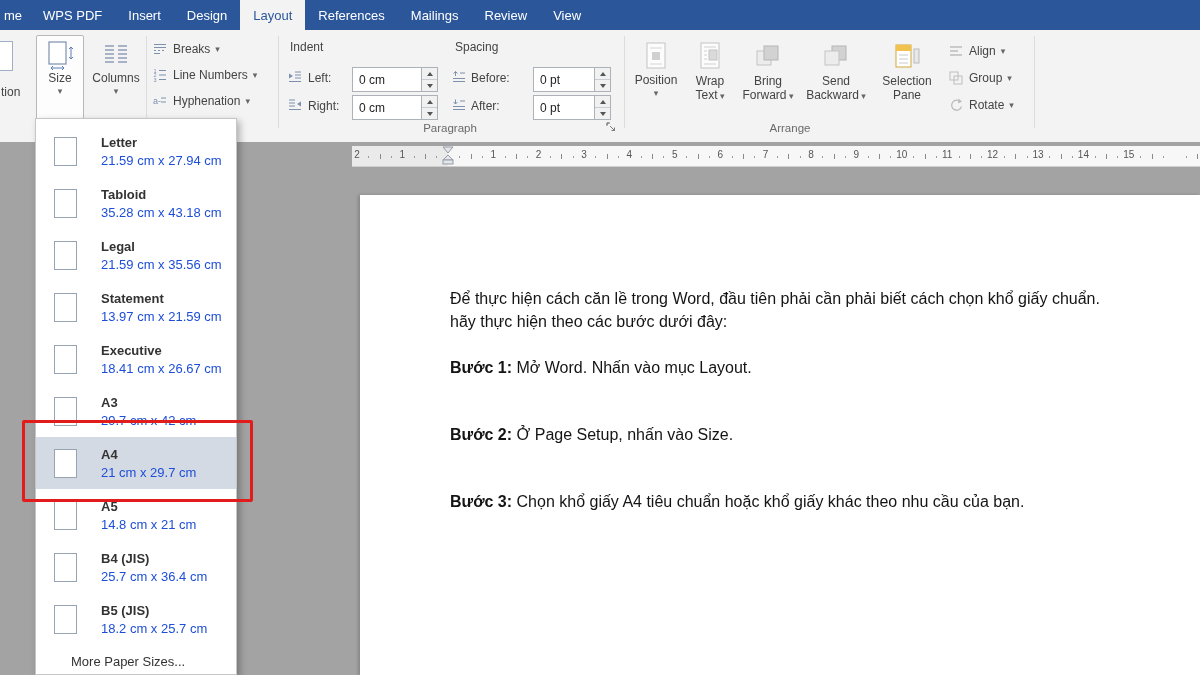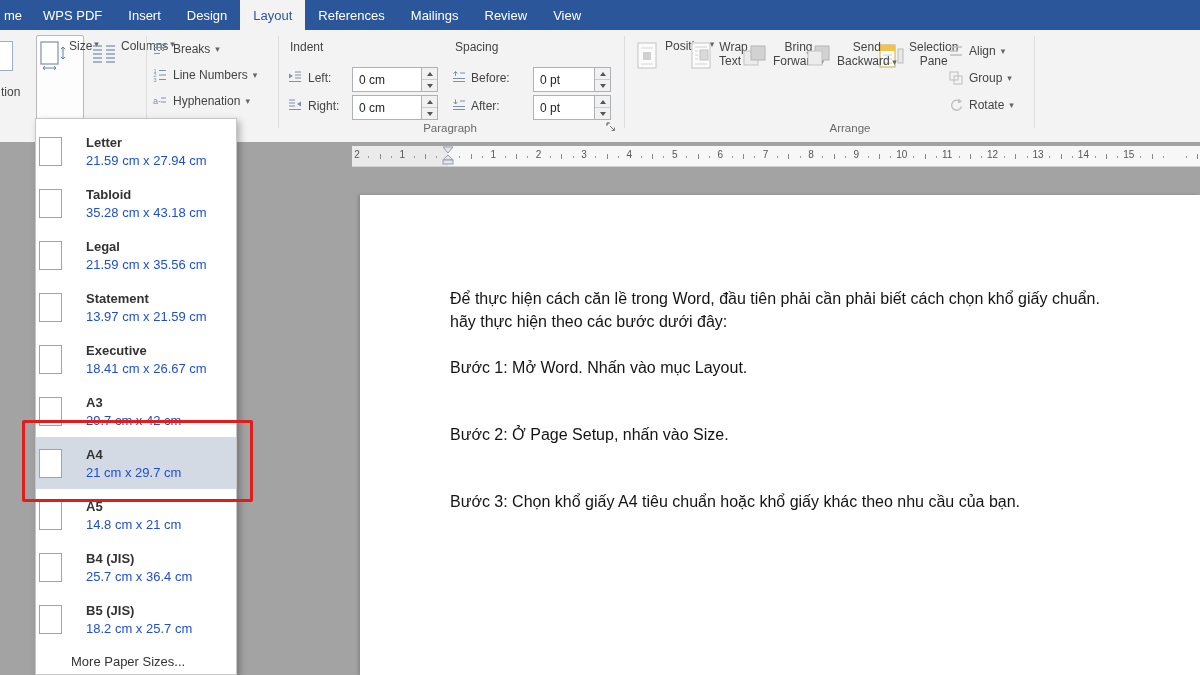--- a/index.html
+++ b/index.html
@@ -10,21 +10,21 @@
   .tabbar{position:absolute;left:0;top:0;width:1200px;height:30px;background:#2b579a;display:flex;align-items:stretch}
   .tabs{display:flex;align-items:stretch}
   .tab{display:flex;align-items:center;padding:8px 13px;color:#fff;font-size:13px;white-space:nowrap;cursor:default}
   .tab.partial{padding:0 8px 0 4px}
   .tab.active{background:#f3f3f3;color:#2b579a}
   .tellme{display:flex;align-items:center;gap:7px;margin-left:16px;color:#b9cbe9;font-size:13px;white-space:nowrap}
 
   
   .ribbon{position:absolute;left:0;top:30px;width:1200px;height:112px;background:#f3f3f3;border-bottom:1px solid #d4d4d4}
   .vsep{position:absolute;top:6px;height:92px;width:1px;background:#dcdcdc}
-  .bigbtn{position:absolute;top:5px;height:80px;display:flex;flex-direction:row;align-items:flex-start;gap:2px;padding-top:4px;border:1px solid transparent;border-radius:2px}
+  .bigbtn{position:absolute;top:5px;height:80px;display:flex;flex-direction:column;align-items:center;gap:2px;padding-top:4px;border:1px solid transparent;border-radius:2px}
   .bigbtn.open{background:#fdfdfd;border-color:#b9b9b9}
   .blbl{font-size:12px;color:#444;line-height:13px;text-align:center;white-space:nowrap}
   .lbl2{font-size:12px;color:#444;line-height:14px;text-align:center;white-space:nowrap}
   .caret{font-size:9px;color:#666;line-height:9px}
   .smallbtn{position:absolute;display:flex;align-items:center;gap:5px;height:22px;font-size:12px;color:#444;white-space:nowrap}
   .grptitle{position:absolute;font-size:12px;color:#444}
   .rowlbl{position:absolute;font-size:12px;color:#444}
   .rowicon{position:absolute;width:14px;height:14px}
   .spin{position:absolute;height:23px;background:#fff;border:1px solid #adb2b8;display:flex;align-items:center}
   .spinval{flex:1;padding-left:6px;font-size:12px;color:#222}
@@ -44,25 +44,25 @@
   .rmargin{position:absolute;left:0;top:0;width:96px;height:20px;background:#eaeaea}
   .rnum{position:absolute;top:3px;transform:translateX(-50%);font-size:10px;color:#555}
   .rtick{position:absolute;top:8px;width:1px;height:5px;background:#8a8a8a}
   .rdot{position:absolute;top:10px;width:1px;height:2px;background:#9a9a9a}
   .imarker{position:absolute;left:89px;top:0}
 
   
   .docarea{position:absolute;left:0;top:142px;width:1200px;height:533px;background:#a3a3a3}
   .page{position:absolute;left:360px;top:195px;width:840px;height:480px;background:#fff;z-index:2;box-shadow:-2px 0 3px rgba(0,0,0,.18)}
   .para{position:absolute;left:90px;width:745px;font-size:16px;line-height:23px;color:#141414;white-space:pre-line}
-  .blead{font-weight:normal}
+  .blead{font-weight:bold}
 
   
   .sizedd{position:absolute;left:35px;top:118px;width:202px;height:557px;background:#fff;border:1px solid #c6c6c6;box-shadow:3px 3px 7px rgba(0,0,0,.28);z-index:40;padding-top:6px;box-sizing:border-box}
-  .dditem{height:52px;display:flex;align-items:center;padding-left:3px;cursor:default}
+  .dditem{height:52px;display:flex;align-items:center;padding-left:18px;cursor:default}
   .dditem.sel{background:#d4dae4}
   .ddicon{width:21px;height:27px;border:1px solid #98a3b3;background:#fff;margin-right:24px;flex:none}
   .ddtext{display:flex;flex-direction:column;gap:3px}
   .ddname{font-size:13px;font-weight:bold;color:#333}
   .dddims{font-size:13px;color:#1d4ed8}
   .ddmore{margin-top:9px;padding-left:35px;font-size:13px;color:#333}
   .redbox{position:absolute;left:22px;top:420px;width:225px;height:76px;border:3px solid #e21b1b;border-radius:2px;z-index:50}
   svg{display:block}
 </style>
 </head>
@@ -355,21 +355,21 @@
       <span>
           <svg width="16" height="16" viewBox="0 0 16 16">
             <path d="M12.5 5 A5 5 0 1 0 13.5 9.5" fill="none" stroke="#bdbdbd" stroke-width="1.3"></path>
             <path d="M10.5 1.5 L14 4.5 L10 6.5 Z" fill="#bdbdbd"></path>
           </svg>
         </span>
       <span>Rotate</span>
       <span class="caret">▾</span>
     </div>
 
-    <span class="grplabel" style="left:760px;width:180px">Arrange</span>
+    <span class="grplabel" style="left:700px;width:180px">Arrange</span>
 
     <div class="vsep" style="left:1034px"></div>
   </div>
 
   <div class="docarea"></div>
 
   <div class="ruler">
     <span class="rmargin"></span>
     <span class="imarker">
         <svg width="14" height="19" viewBox="0 0 14 19">

